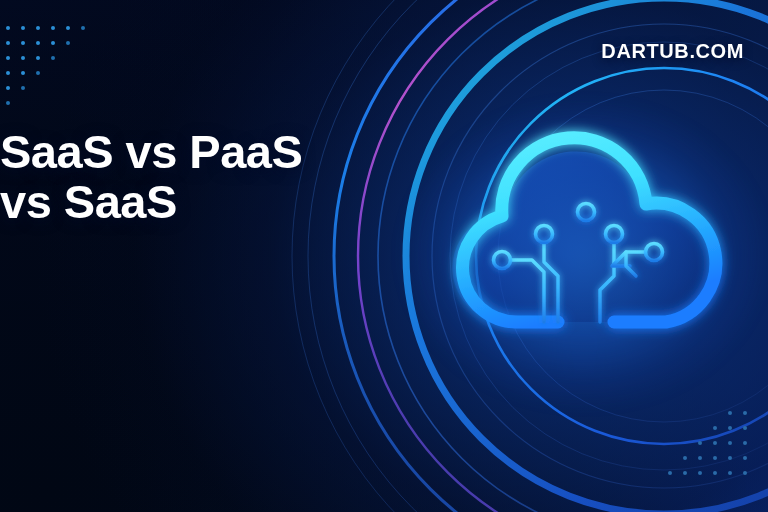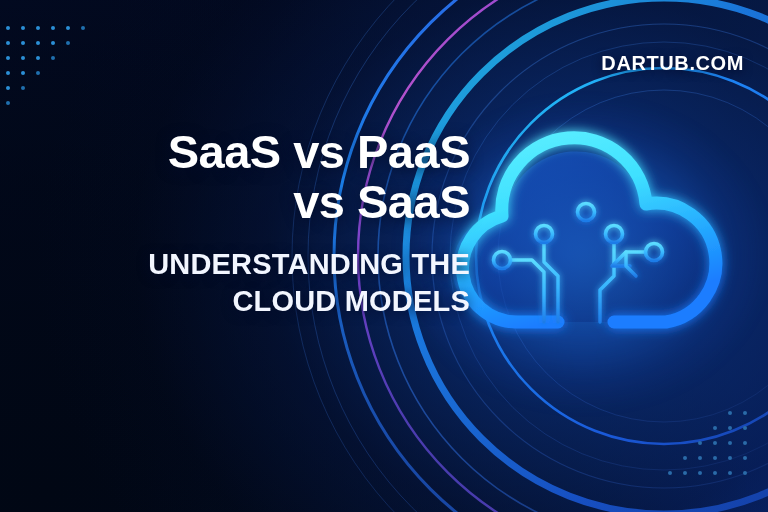--- a/index.html
+++ b/index.html
@@ -79,22 +79,21 @@
     height: 244px;
   }
   .cloud-icon svg { display: block; width: 100%; height: 100%; overflow: visible; }
 
   
   .text-block {
     position: absolute;
     left: 0;
     top: 127px;
     width: 440px;
-    text-align: right;
-    margin-left: 30px;
+    text-align: left;
   }
   .title {
     color: #ffffff;
     font-size: 47px;
     font-weight: bold;
     line-height: 1.06;
     letter-spacing: -0.5px;
     margin: 0;
     text-shadow: 0 2px 14px rgba(0,10,40,0.85);
   }
@@ -105,21 +104,21 @@
     line-height: 1.28;
     letter-spacing: 0.2px;
     margin: 19px 0 0 0;
     text-shadow: 0 2px 12px rgba(0,10,40,0.8);
   }
 
   
   .brand {
     position: absolute;
     right: 24px;
-    top: 52px;
+    top: 40px;
     color: #ffffff;
     font-size: 20px;
     font-weight: bold;
     letter-spacing: 0.6px;
     text-shadow: 0 2px 10px rgba(0,10,40,0.9);
   }
 </style>
 </head>
 <body>
 
@@ -340,19 +339,15 @@
       <i class="on"></i>
   </div>
 
   <div class="brand">DARTUB.COM</div>
 
   <div class="text-block">
     <h1 class="title">
       <span>SaaS vs PaaS</span><br>
       <span>vs SaaS</span>
     </h1>
-    <p class="subtitle">
-      <span>UNDERSTANDING THE</span><br>
-      <span>CLOUD MODELS</span>
-    </p>
   </div>
 
 </div>
 
 </body></html>

